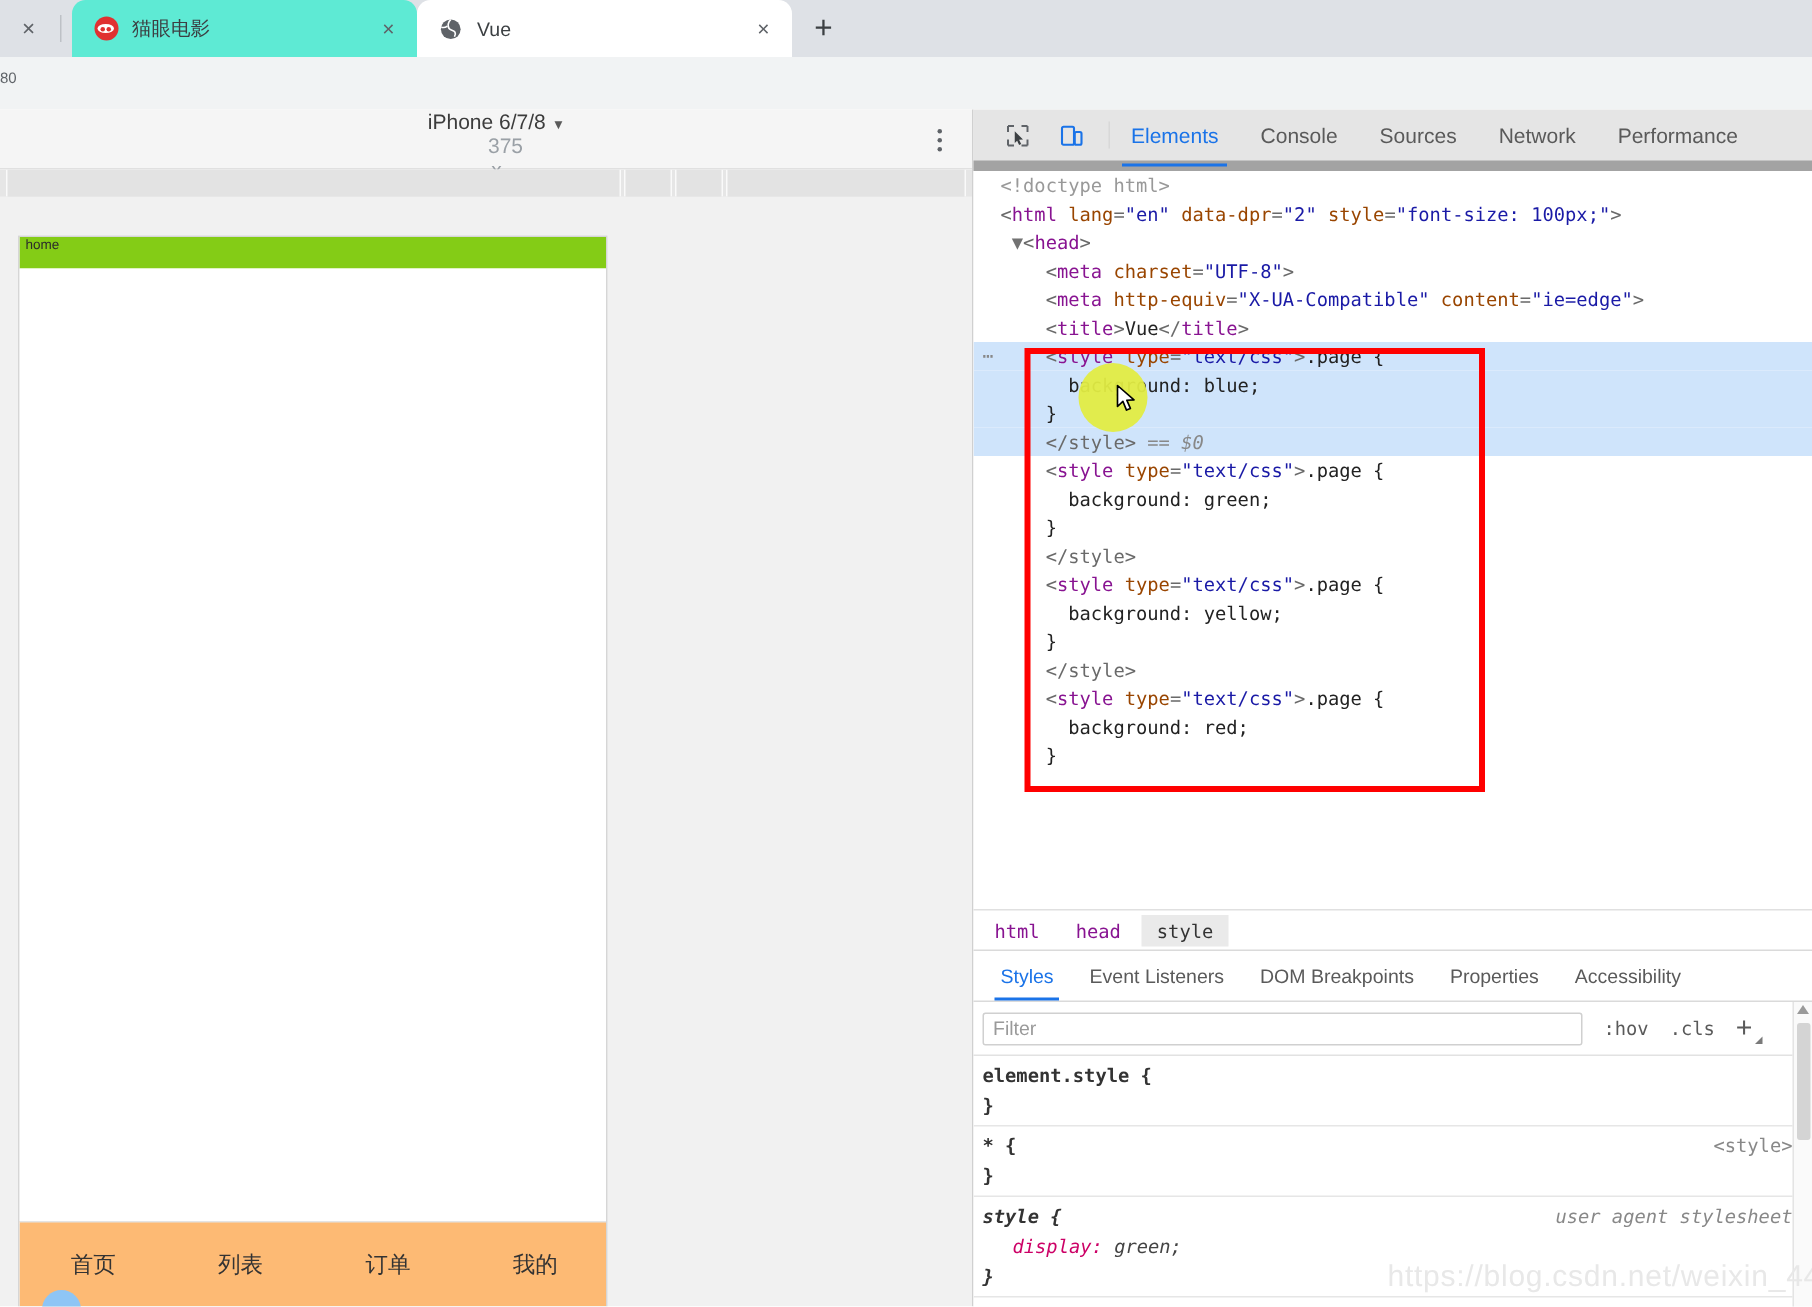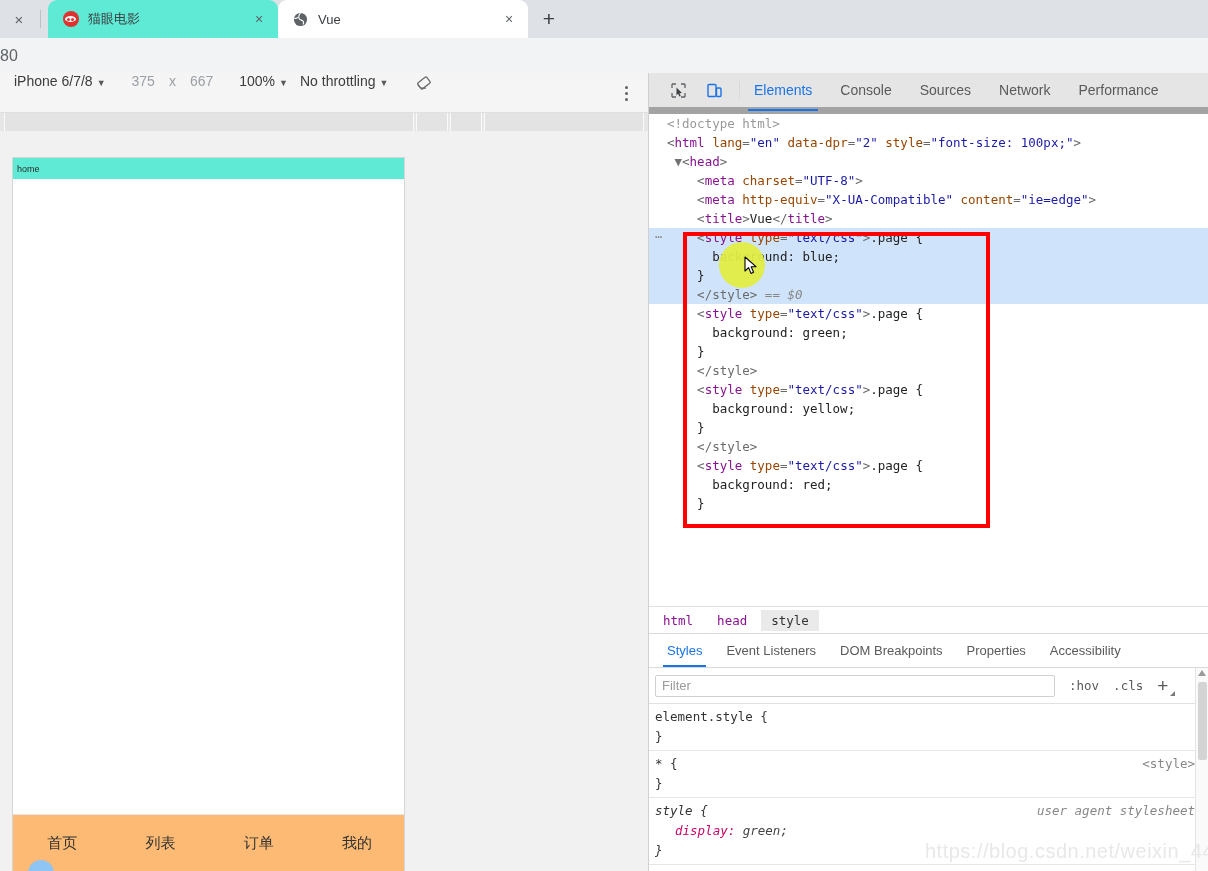--- a/index.html
+++ b/index.html
@@ -69,28 +69,28 @@
     color: #3c4043; font-size: 21px; font-weight: 300;
   }
 
   
   .omnibox-strip {
     position: absolute; left: 0; top: 38px; width: 1208px; height: 35px;
     background: #f1f3f4;
   }
   .omnibox-text {
     position: absolute; left: 0px; top: 9px;
-    font-size: 16px; color: #5f6368;
+    font-size: 10px; color: #5f6368;
   }
 
   
   .device-toolbar {
     position: absolute; left: 0; top: 73px; width: 648px; height: 40px;
     background: #f5f5f5; border-bottom: 1px solid #e0e0e0;
-    display: flex; align-items: flex-start;
+    display: flex; align-items: center; flex-direction: column;
   }
   .dt-item { font-size: 14px; color: #3c3c3c; white-space: nowrap; }
   .dt-device { margin-left: 14px; }
   .dt-caret { font-size: 9px; margin-left: 4px; color: #5a5a5a; }
   .dt-dim { color: #9aa0a6; margin-left: 26px; }
   .dt-x { color: #9aa0a6; margin-left: 14px; }
   .dt-dim2 { color: #9aa0a6; margin-left: 14px; }
   .dt-zoom { margin-left: 26px; }
   .dt-throttle { margin-left: 12px; }
   .dt-rotate {
@@ -123,22 +123,22 @@
 
   .phone-frame {
     position: absolute; left: 12px; top: 44px;
     width: 393px; height: 715px;
     background: #fdfdfd;
     border: 1px solid #d6d6d6;
     overflow: hidden;
   }
   .phone-header {
     position: absolute; left: 0; top: 0; width: 393px; height: 21px;
-    background: #5eead4;
-    display: flex; align-items: center;
+    background: #84cc16;
+    display: flex; 
   }
   .phone-header-text {
     font-size: 9px; color: #2b2b2b; margin-left: 4px;
     font-family: "Liberation Sans", sans-serif;
   }
   .phone-body {
     position: absolute; left: 0; top: 21px; width: 393px; height: 637px;
     background: #ffffff;
   }
   .phone-tabbar {
@@ -290,21 +290,21 @@
   }
   .rule {
     position: relative; border-bottom: 1px solid #e6e6e6;
     padding: 3px 0 3px 6px;
   }
   .rule .origin {
     position: absolute; right: 14px; top: 3px;
     color: #888; font-family: "DejaVu Sans Mono", monospace;
   }
   .rule .origin.italic { font-style: italic; }
-  .sel { color: #333; }
+  .sel { color: #333; font-weight: bold; }
   .sel.ua { font-style: italic; }
   .prop { color: #c41a16; padding-left: 20px; display: inline-block; }
   .prop.ua { color: #c06; font-style: italic; }
   .pval { color: #333; }
   .pval.ua { font-style: italic; color: #444; }
 
   
   .s-scroll {
     position: absolute; right: 0; top: 595px; width: 13px; height: 276px;
     background: #fafafa; border-left: 1px solid #e4e4e4;

